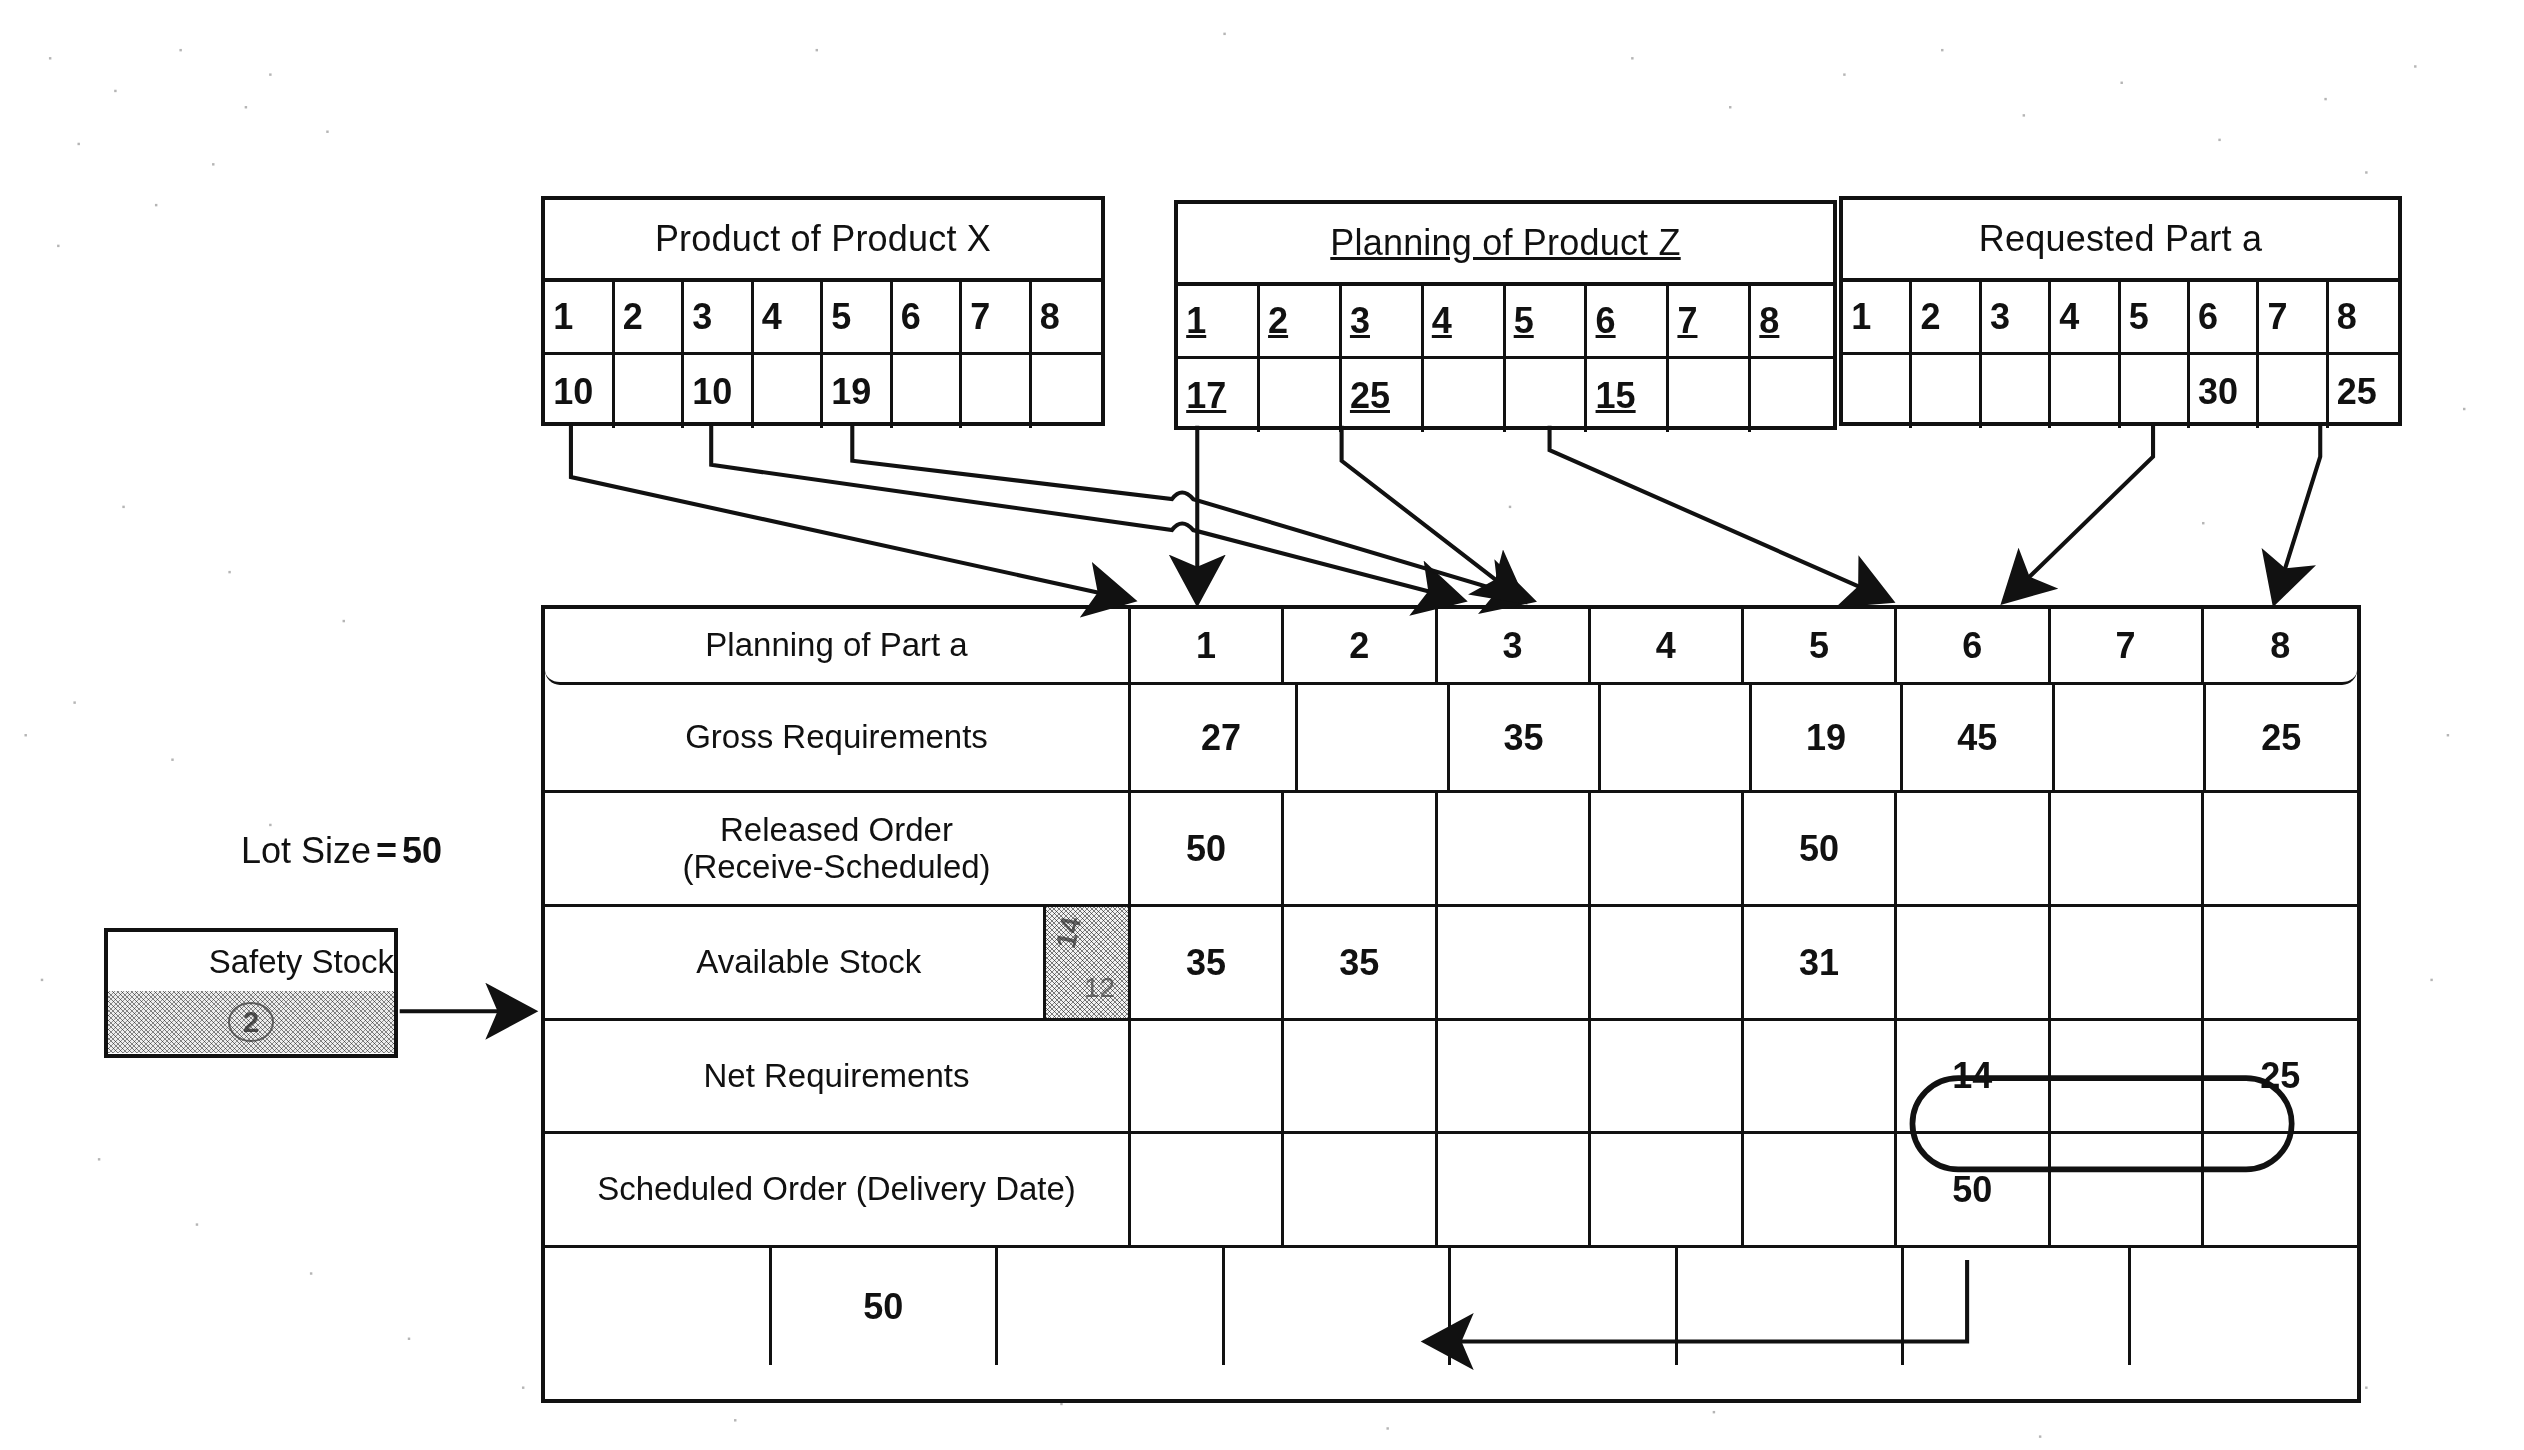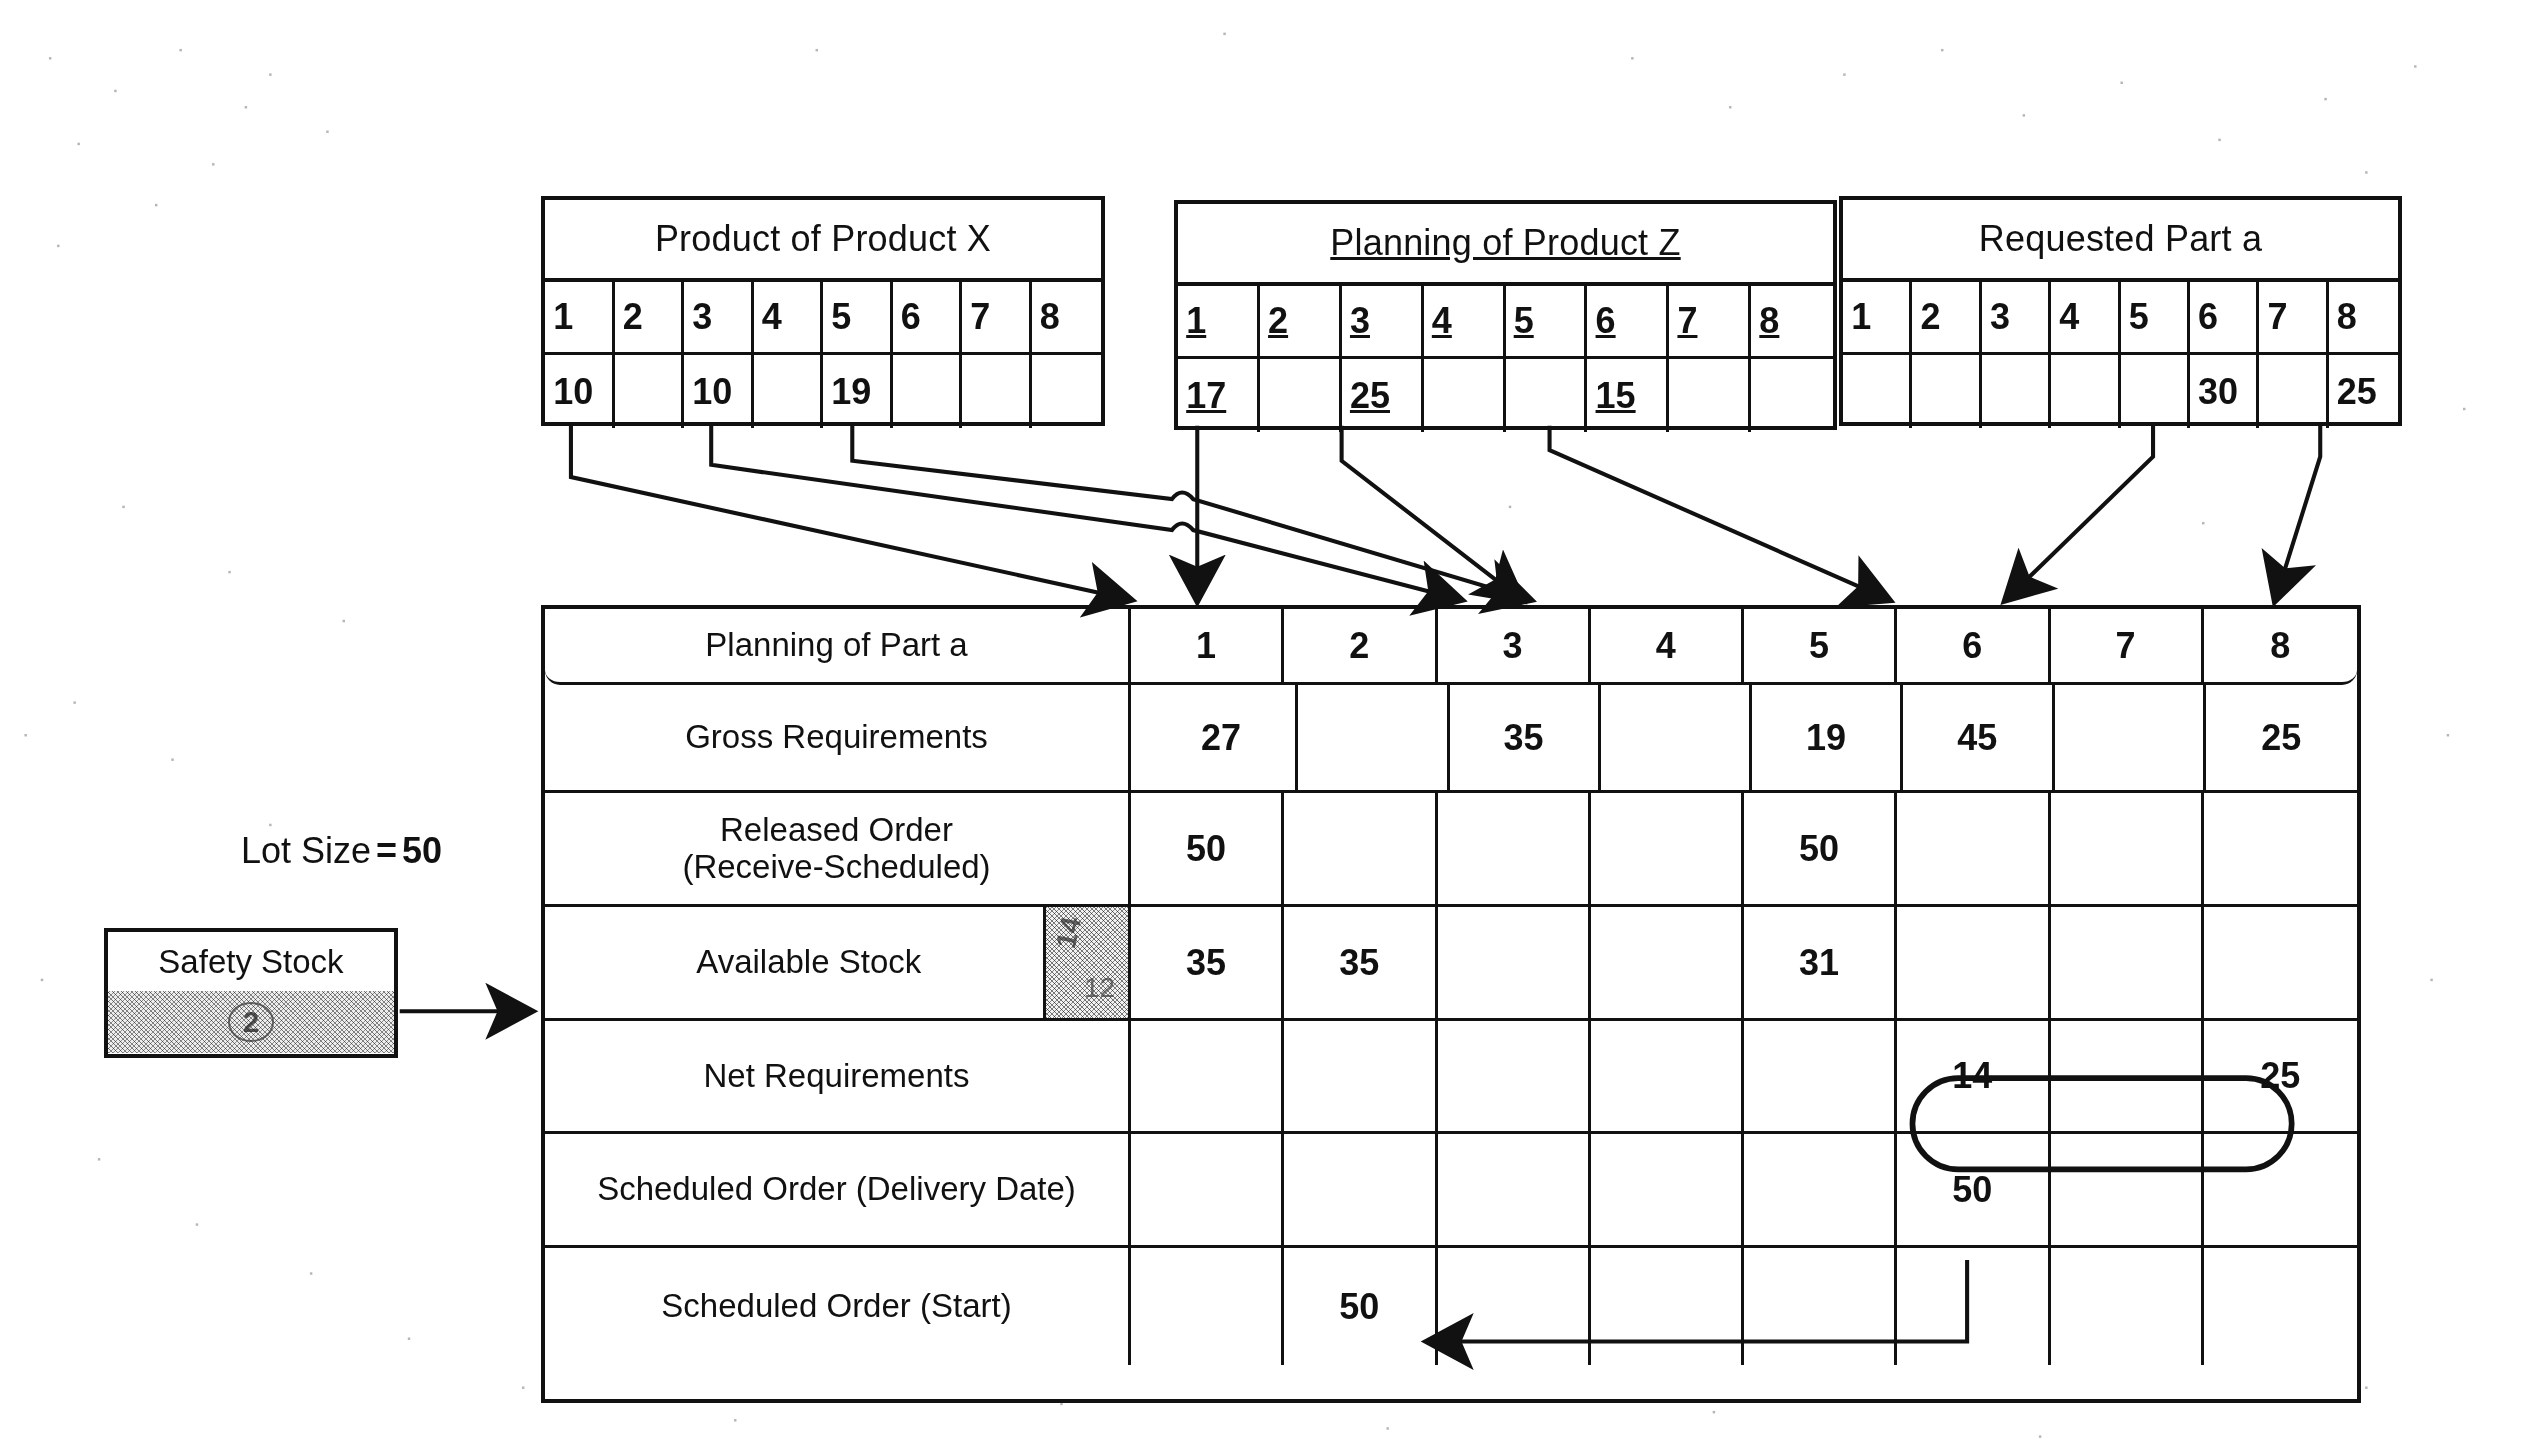--- a/index.html
+++ b/index.html
@@ -165,21 +165,21 @@
     top: 928px;
     width: 294px;
     height: 130px;
     border: 4.9px solid #111;
     box-sizing: border-box;
     background: #fff;
   }
   #safety-stock .ss-title {
     height: 59px;
     line-height: 59px;
-    text-align: center;
+    text-align: right;
     font-size: 33px;
   }
   #safety-stock .ss-val {
     height: 62px;
     background:
       repeating-linear-gradient(45deg, rgba(0,0,0,.5) 0 0.8px, rgba(0,0,0,0) 0.8px 3.3px),
       repeating-linear-gradient(-45deg, rgba(0,0,0,.4) 0 0.8px, rgba(0,0,0,0) 0.8px 3.3px),
       #ededed;
     display: flex;
     align-items: center;
@@ -443,21 +443,20 @@
         <div class="c"></div>
         <div class="c"></div>
         <div class="c"></div>
         <div class="c">50</div>
         <div class="c"></div>
         <div class="c"></div>
       </div>
     </div>
 
     <div class="row r-sos">
-      <div class="rowlabel">Scheduled Order (Start)</div>
       <div class="cells">
         <div class="c"></div>
         <div class="c">50</div>
         <div class="c"></div>
         <div class="c"></div>
         <div class="c"></div>
         <div class="c"></div>
         <div class="c"></div>
         <div class="c"></div>
       </div>

